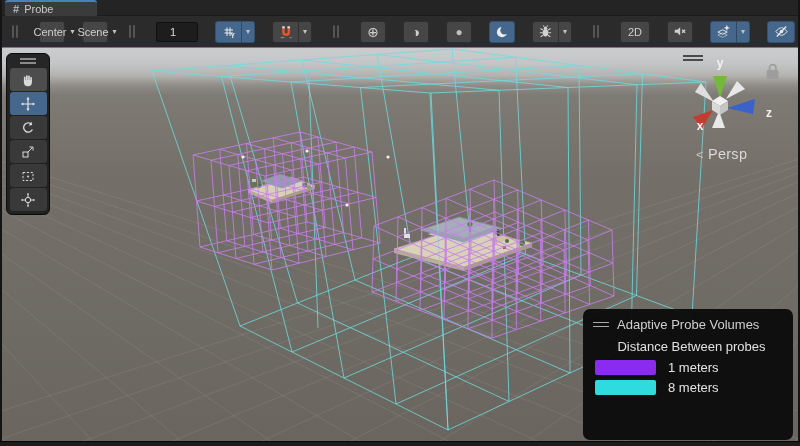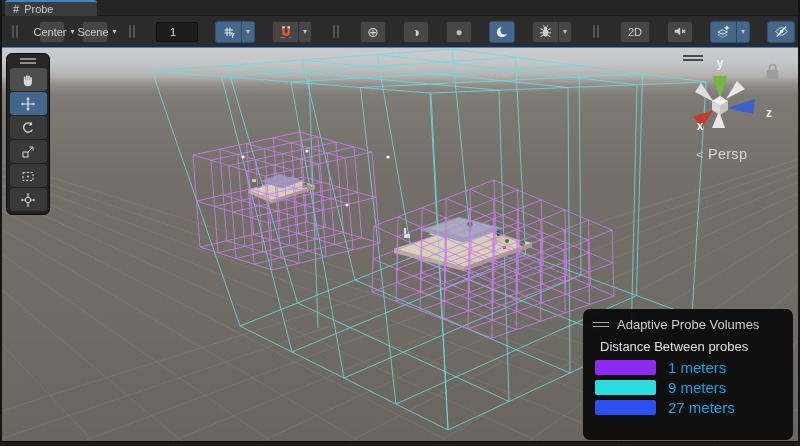--- a/index.html
+++ b/index.html
@@ -43,27 +43,27 @@
   .pbtn.hover{background:#4d4d4d;}
   .pbtn.active{background:var(--accent,#45678c);}
 
   
   .gizmo{position:absolute;left:656px;top:0;z-index:5;}
   .persp{position:absolute;left:694px;top:98px;z-index:5;color:#d8d8d8;font-size:14.5px;letter-spacing:.3px;}
   .persp .arr{color:#c2c2c2;font-size:13px;margin-right:4px;}
 
   
   .legend{position:absolute;left:581px;top:261px;width:210px;height:131px;background:#0b0b0bf5;border-radius:7px;
-          padding:8px 10px 6px;z-index:6;color:#d6d6d6;}
+          padding:8px 10px 6px;z-index:6;color:#d6d6d6;text-align:center;}
   .legend-header{display:flex;align-items:center;gap:8px;font-size:13px;color:#cfcfcf;}
   .legend-grip{width:16px;height:5px;border-top:1.6px solid #a9a9a9;border-bottom:1.6px solid #a9a9a9;}
   .legend-sub{font-size:13px;color:#e0e0e0;margin:7px 0 6px 7px;}
   .legend-row{display:flex;align-items:center;gap:12px;margin:0 0 5px 2px;height:15px;}
   .legend-swatch{width:61px;height:15px;border-radius:2px;flex:0 0 auto;}
-  .legend-label{font-size:15px;color:#0ea5e9;white-space:nowrap;}
+  .legend-label{font-size:13px;color:#e5e5e5;white-space:nowrap;}
 
   .bottom-strip{position:absolute;left:0;bottom:0;width:800px;height:5px;background:#1c1c1c;border-top:1px solid #060606;}
   svg text{user-select:none;}
 </style>
 </head>
 <body>
 
 <div class="window">
 
   <div class="tabbar">
@@ -548,24 +548,20 @@
         <span>Adaptive Probe Volumes</span>
       </div>
       <div class="legend-sub">Distance Between probes</div>
       <div id="legend-rows">
           <div class="legend-row">
             <div class="legend-swatch" style="background: rgb(139, 43, 240);"></div>
             <span class="legend-label">1 meters</span>
           </div>
           <div class="legend-row">
             <div class="legend-swatch" style="background: rgb(46, 219, 222);"></div>
-            <span class="legend-label">9 meters</span>
-          </div>
-          <div class="legend-row">
-            <div class="legend-swatch" style="background: rgb(43, 80, 238);"></div>
-            <span class="legend-label">27 meters</span>
+            <span class="legend-label">8 meters</span>
           </div>
         </div>
     </div>
   </div>
 
   <div class="bottom-strip"></div>
 </div>
 
 </body></html>

